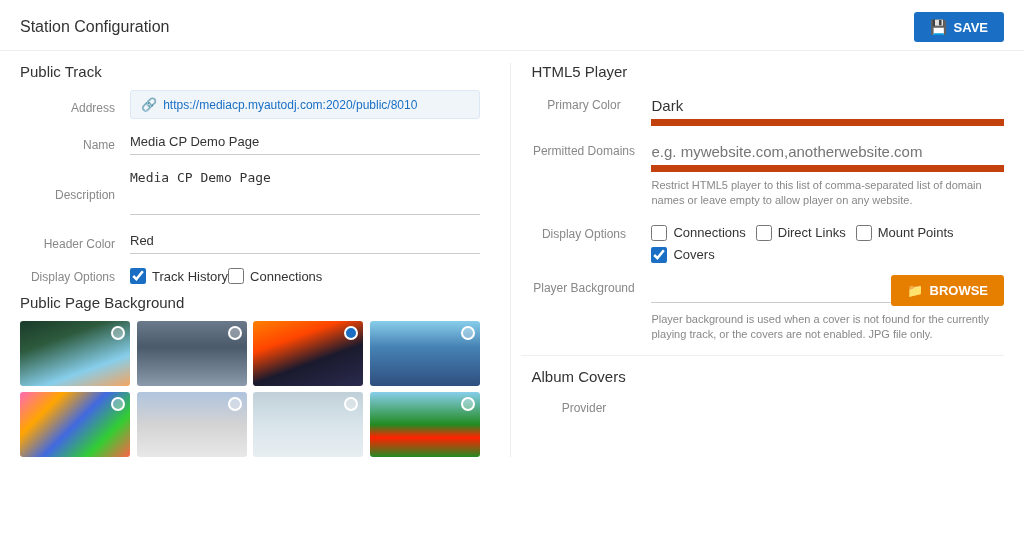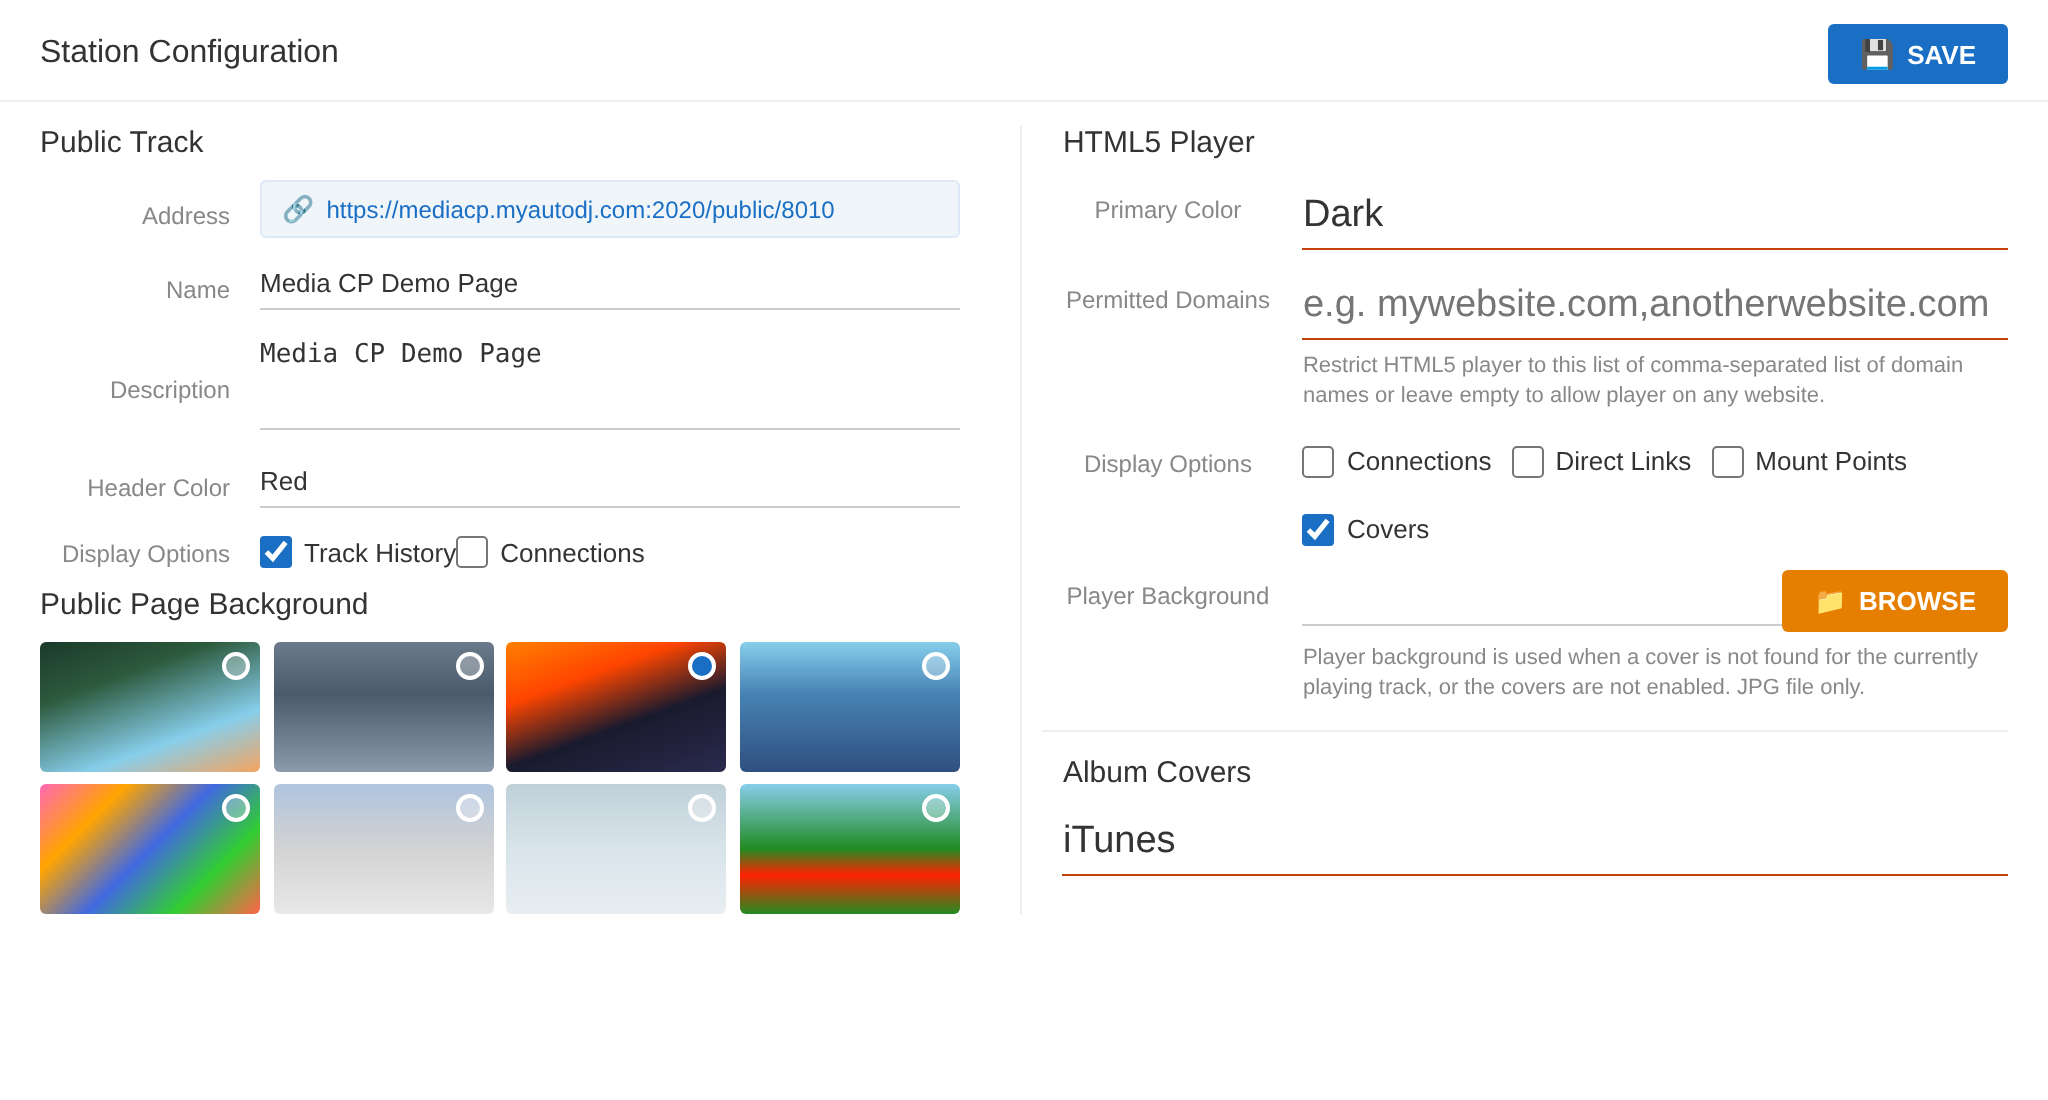--- a/index.html
+++ b/index.html
@@ -200,23 +200,23 @@
       font-size: 12px;
       color: #888;
       flex-shrink: 0;
     }
     .rp-field {
       flex: 1;
     }
     .rp-text-input {
       width: 100%;
       border: none;
-      border-bottom: 1px solid #c2410c;
+      border-bottom: 7px solid #c2410c;
       padding: 5px 0;
-      font-size: 19px;
+      font-size: 15px;
       color: #333;
       outline: none;
       background: transparent;
     }
     .help-text {
       font-size: 11px;
       color: #888;
       margin-top: 6px;
       line-height: 1.4;
     }
@@ -395,21 +395,21 @@
           </label>
           <label class="rp-checkbox-item">
             <input type="checkbox" style="">
             <span>Direct Links</span>
           </label>
           <label class="rp-checkbox-item">
             <input type="checkbox" style="">
             <span>Mount Points</span>
           </label>
         </div>
-        <div class="rp-checkbox-group" style="margin-top:14px;">
+        <div class="rp-checkbox-group" style="margin-top:2px;">
           <label class="rp-checkbox-item">
             <input type="checkbox" checked="" style="">
             <span>Covers</span>
           </label>
         </div>
       </div>
     </div>
 
     <div class="rp-form-row">
       <div class="rp-label">Player Background</div>
@@ -423,19 +423,17 @@
         </div>
         <div class="help-text">Player background is used when a cover is not found for the currently playing track, or the covers are not enabled. JPG file only.</div>
       </div>
     </div>
 
     <div class="divider"></div>
 
     <div class="album-section">
       <div class="section-title">Album Covers</div>
       <div class="rp-form-row" style="padding-left:0;">
-        <div class="rp-field">
-          <input class="rp-text-input" type="text" value="iTunes" style="">
-        </div>
+        <div class="rp-label">Provider</div>
       </div>
     </div>
   </div>
 </div>
 
 </body></html>

